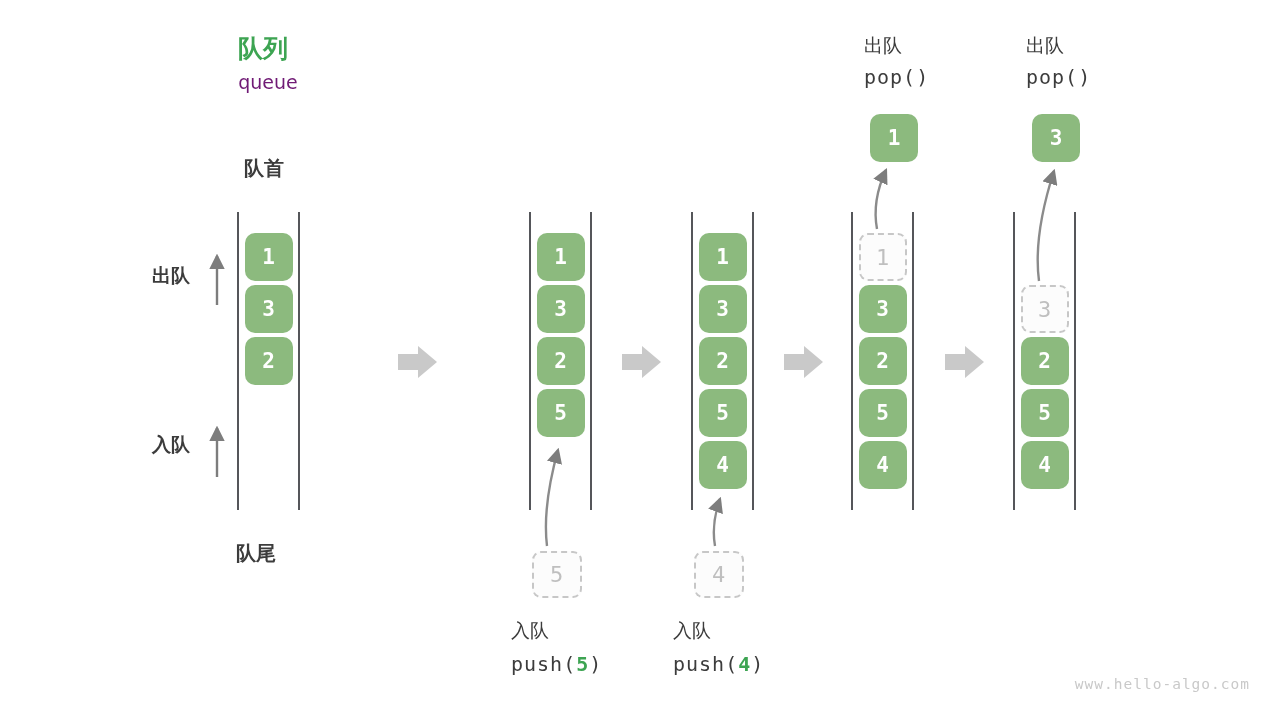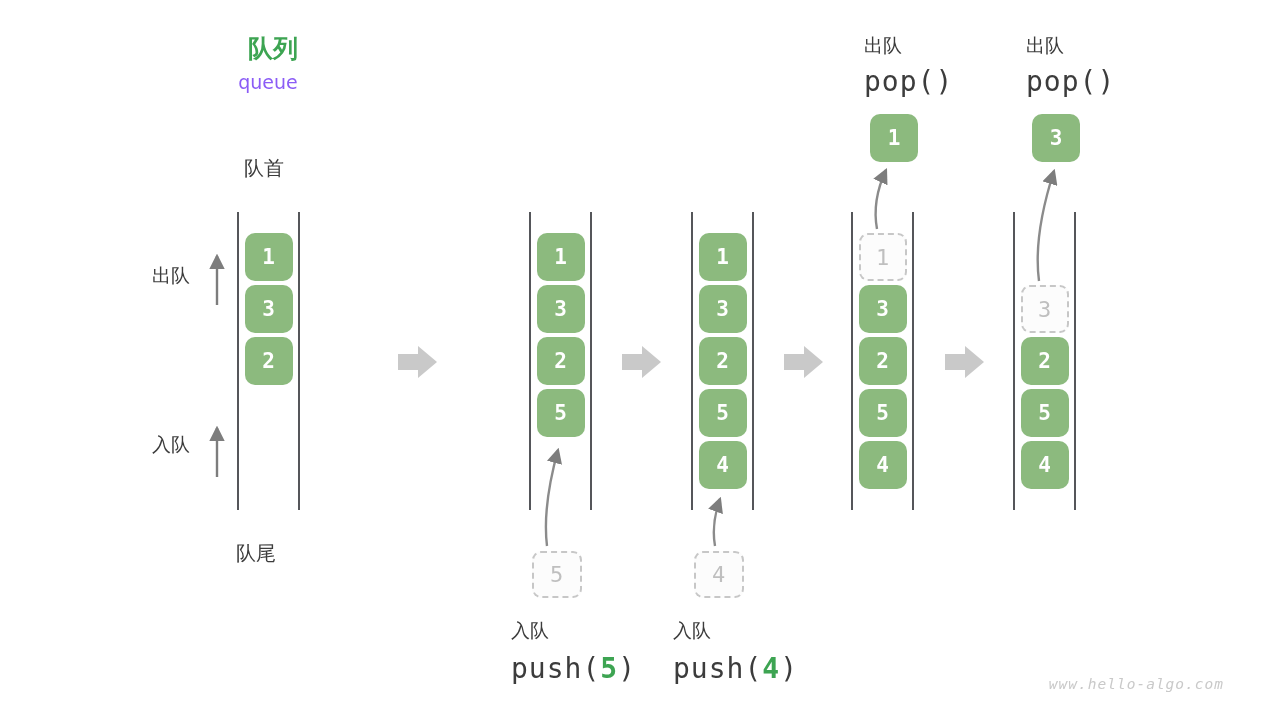--- a/index.html
+++ b/index.html
@@ -13,26 +13,26 @@
     --block-arrow:#c9c9c9;
     --thin-arrow:#7d7d7d;
     --watermark:#c9c9c9;
   }
   html,body{margin:0;padding:0;background:#ffffff;}
   .canvas{
     position:relative;width:1280px;height:720px;background:#ffffff;
     font-family:"DejaVu Sans",sans-serif;overflow:hidden;
   }
   .abs{position:absolute;text-align:right;}
-  .title-zh{font-size:25px;font-weight:bold;color:var(--accent);text-align:right;}
-  .title-en{font-size:19px;color:#8b5cf6;text-align:center;}
-  .side-label{font-size:20px;font-weight:normal;color:var(--label);}
+  .title-zh{font-size:25px;font-weight:bold;color:var(--accent);text-align:left;}
+  .title-en{font-size:19px;color:#701a75;text-align:center;}
+  .side-label{font-size:20px;font-weight:bold;color:var(--label);}
   .op-label{font-size:19px;color:var(--label);}
   .code{
-    font-family:"DejaVu Sans Mono",monospace;font-size:28px;color:var(--label);
+    font-family:"DejaVu Sans Mono",monospace;font-size:20px;color:var(--label);
     letter-spacing:1px;white-space:nowrap;
   }
   .code .arg{color:var(--accent);font-weight:bold;}
   .vline{width:2px;background:var(--line);}
   .cell{
     width:48px;height:48px;border-radius:10px;background:var(--box-green);
     color:var(--box-text);display:flex;align-items:center;justify-content:center;
     font-family:"DejaVu Sans Mono",monospace;font-weight:bold;font-size:21px;
     box-sizing:border-box;
   }
@@ -52,21 +52,21 @@
 <div class="canvas">
 
   <div class="abs title-zh" style="left:238px;top:32px;width:60px;">队列</div>
   <div class="abs title-en" style="left:223px;top:71px;width:90px;">queue</div>
 
   <div class="abs side-label" style="left:244px;top:155px;">队首</div>
   <div class="abs side-label" style="left:152px;top:263px;font-size:19px;">出队</div>
   <div class="abs side-label" style="left:152px;top:432px;font-size:19px;">入队</div>
   <div class="abs side-label" style="left:236px;top:540px;">队尾</div>
 
-  <div class="abs watermark" style="right:56px;top:676px;font-style:italic;">www.hello-algo.com</div>
+  <div class="abs watermark" style="right:30px;top:676px;">www.hello-algo.com</div>
 
   <svg class="layer" width="1280" height="720" viewBox="0 0 1280 720">
     <defs>
       <marker id="ah" viewBox="0 0 10 10" refX="8.5" refY="5" markerWidth="6.5" markerHeight="6.5" orient="auto">
         <path d="M0,0 L10,5 L0,10 z" fill="#7d7d7d"></path>
       </marker>
     </defs>
     <line x1="217" y1="305" x2="217" y2="256" stroke="#7d7d7d" stroke-width="2.4" marker-end="url(#ah)"></line>
     <line x1="217" y1="477" x2="217" y2="428" stroke="#7d7d7d" stroke-width="2.4" marker-end="url(#ah)"></line>
     <g id="dyn-arrows">

